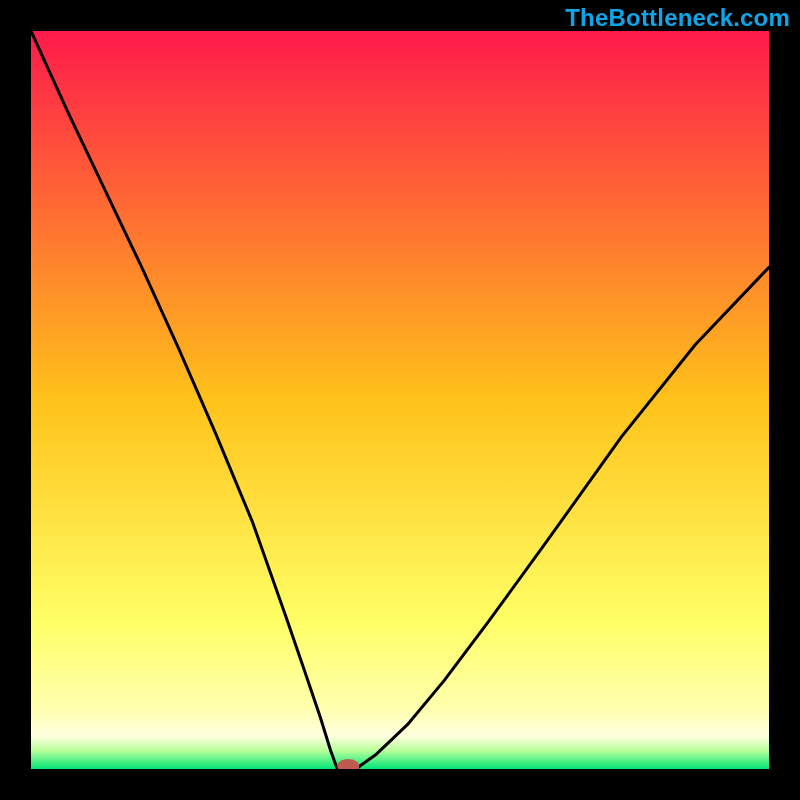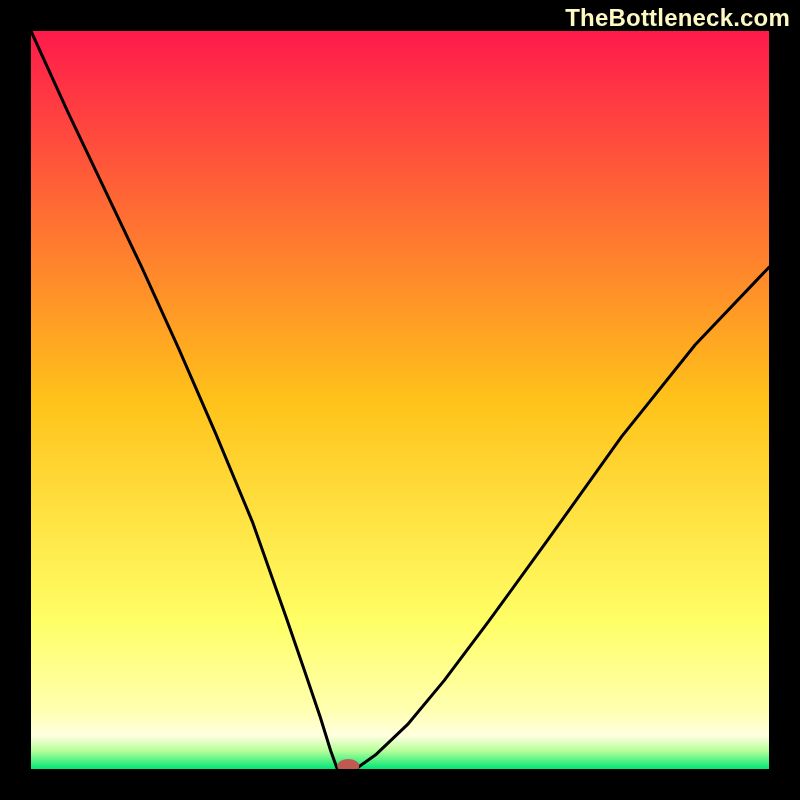--- a/index.html
+++ b/index.html
@@ -14,21 +14,21 @@
   .frame {
     position: relative;
     width: 800px;
     height: 800px;
     background: #000;
   }
   .watermark {
     position: absolute;
     top: 4px;
     right: 10px;
-    color: #fef9c3;
+    color: #0ea5e9;
     font-size: 24px;
     font-weight: 600;
     letter-spacing: 0.2px;
     margin-left: 40px;
   }
   .plot {
     position: absolute;
     left: 31px;
     top: 31px;
     width: 738px;

